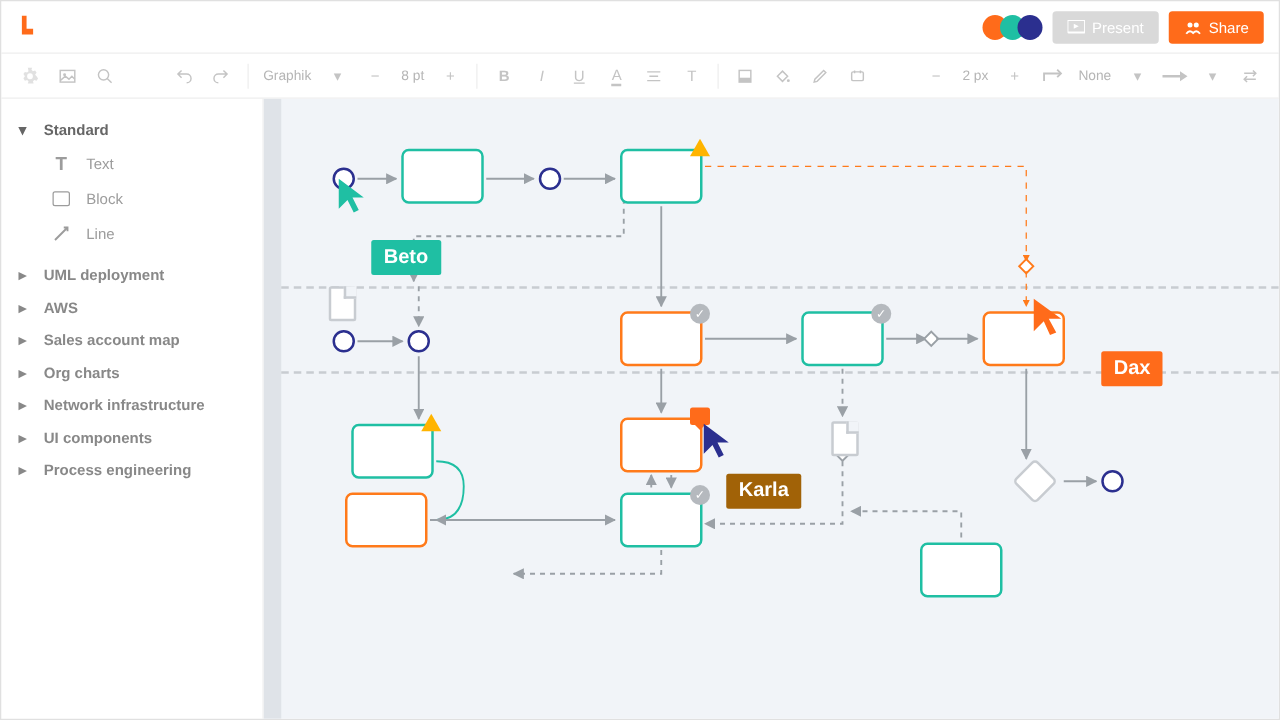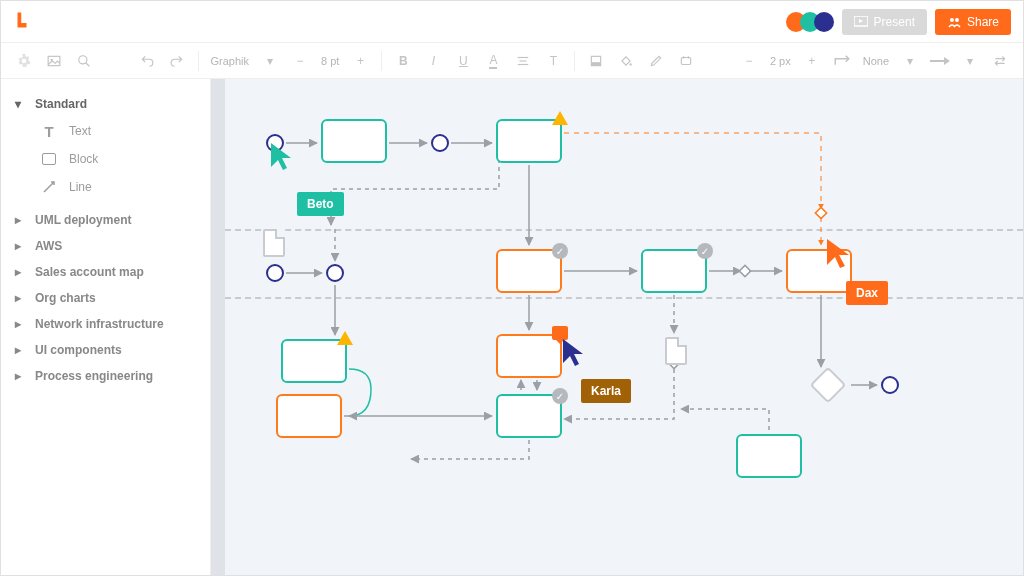--- a/index.html
+++ b/index.html
@@ -51,21 +51,21 @@
   .diamond { transform: rotate(45deg); border-radius: 4px; }
 
   .badge-check { position: absolute; width: 16px; height: 16px; border-radius: 50%; background: #b5b9be; color: #fff; display: flex; align-items: center; justify-content: center; font-size: 10px; top: -8px; right: -8px; }
   .badge-warn { position: absolute; width: 0; height: 0; top: -10px; right: -8px; border-left: 8px solid transparent; border-right: 8px solid transparent; border-bottom: 14px solid #ffb400; }
   .badge-comment { position: absolute; width: 16px; height: 14px; background: #ff6b1a; border-radius: 2px; top: -10px; right: -8px; }
   .badge-comment::after { content:""; position:absolute; bottom:-4px; left:4px; border-left:4px solid transparent; border-right:4px solid transparent; border-top:4px solid #ff6b1a; }
 
   .doc-shape { position: absolute; width: 22px; height: 28px; background: #fff; border: 2px solid #c8ccd1; border-radius: 2px; }
   .doc-shape::before { content:""; position:absolute; top:-2px; right:-2px; width:8px; height:8px; background:#f1f4f8; border-left:2px solid #c8ccd1; border-bottom:2px solid #c8ccd1; }
 
-  .cursor-label { position: absolute; padding: 5px 10px; color: #fff; font-size: 12px; font-weight: 600; border-radius: 2px; }
+  .cursor-label { position: absolute; padding: 5px 10px; color: #fff; font-size: 16px; font-weight: 600; border-radius: 2px; }
   .cursor-svg { position: absolute; }
 
   
   svg.edges { position: absolute; left: 0; top: 0; width: 100%; height: 100%; pointer-events: none; }
   .edge { stroke: #9aa0a6; stroke-width: 1.5; fill: none; marker-end: url(#arr); }
   .edge-dash { stroke-dasharray: 4 4; }
   .edge-teal { stroke: #1fbfa3; }
   .edge-orange-dash { stroke: #ff7a1a; stroke-dasharray: 5 5; marker-end: url(#arr-o); }
   .diamond-dot { fill:#fff; stroke:#9aa0a6; stroke-width:1.5; }
   .diamond-dot-o { fill:#fff; stroke:#ff7a1a; stroke-width:1.5; }
@@ -376,18 +376,18 @@
       <div class="cursor-label" style="left:86px;top:113px;background:#1fbfa3">Beto</div>
 
       <svg class="cursor-svg" style="left:350px;top:258px" width="28" height="32">
           <path d="M2 2 L2 26 L9 19 L14 29 L18 27 L13 17 L22 17 Z" fill="#2b2f8f"></path>
         </svg>
       <div class="cursor-label" style="left:370px;top:300px;background:#a16207">Karla</div>
 
       <svg class="cursor-svg" style="left:614px;top:158px" width="30" height="34">
           <path d="M2 2 L2 28 L10 20 L15 31 L20 29 L14 18 L24 18 Z" fill="#ff6b1a"></path>
         </svg>
-      <div class="cursor-label" style="left:635px;top:202px;background:#ff6b1a">Dax</div>
+      <div class="cursor-label" style="left:670px;top:202px;background:#ff6b1a">Dax</div>
 
     </div>
   </div>
 
 </div>
 
 </body></html>

